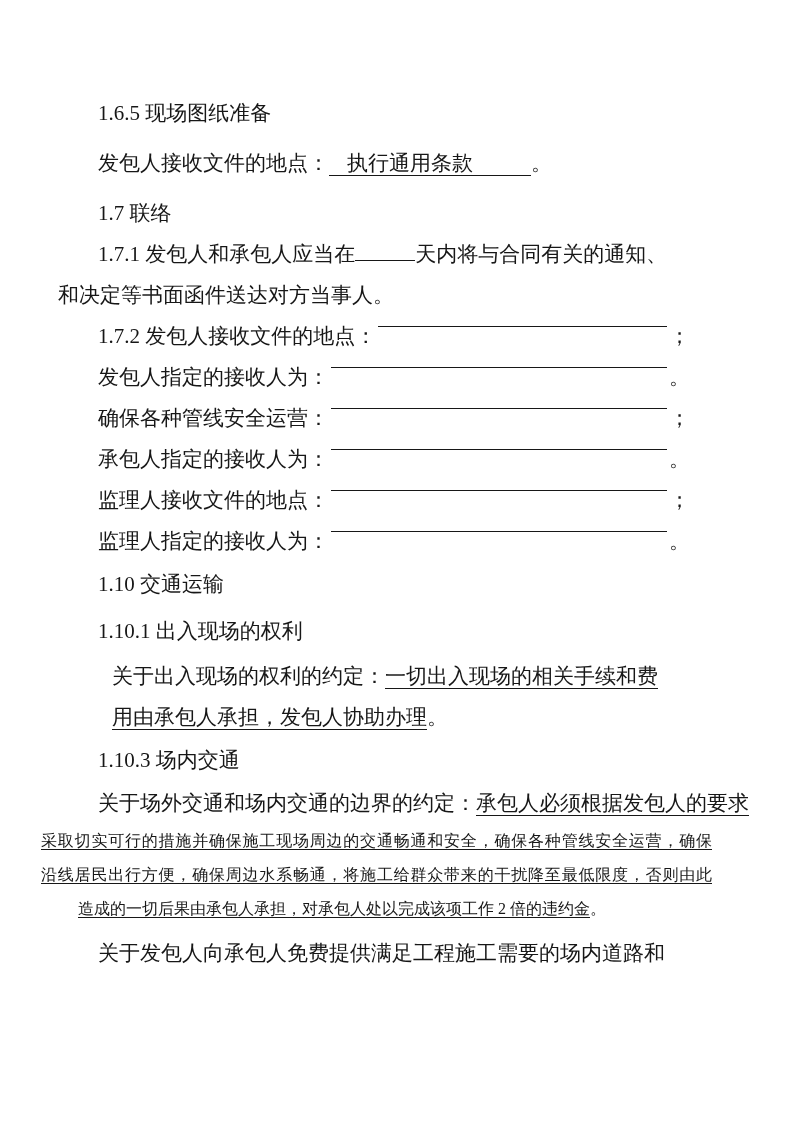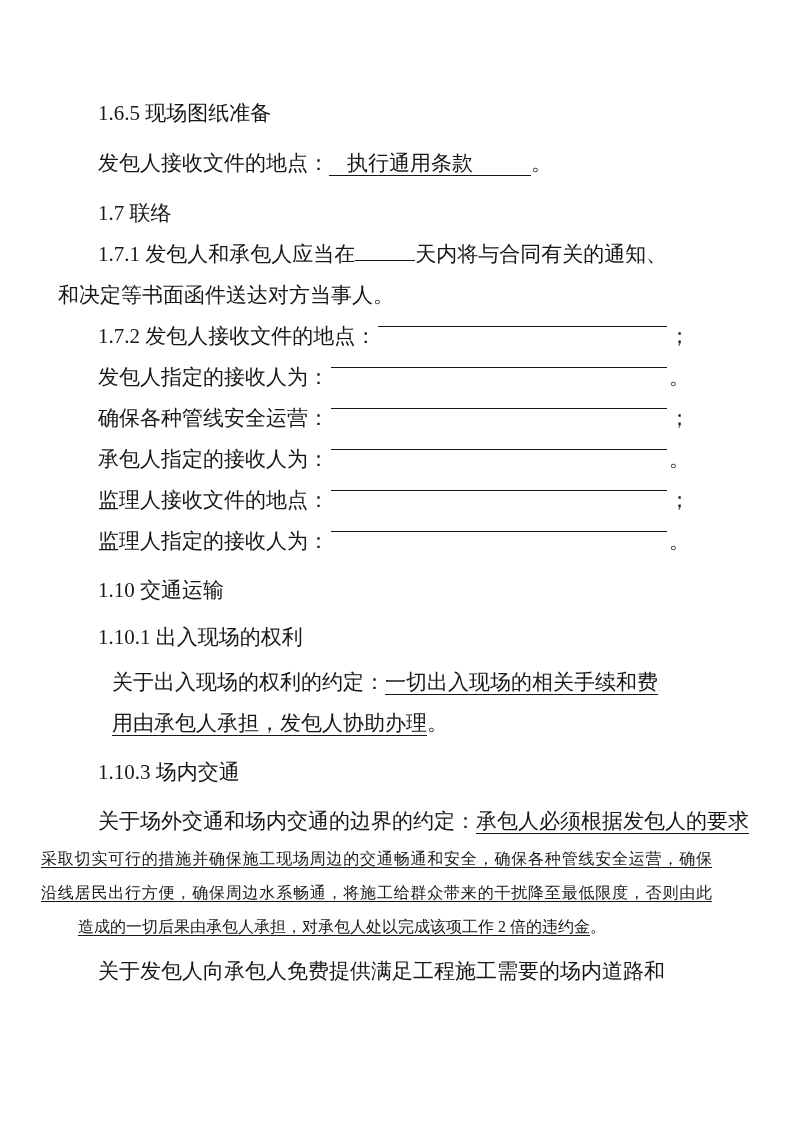--- a/index.html
+++ b/index.html
@@ -30,21 +30,21 @@
   .fill::after {
     content: "";
     position: absolute; left: 0; right: 0; bottom: 10px;
     border-bottom: 1.5px solid #171717;
   }
   .u { border-bottom: 1px solid #171717; }
   .blank { display: inline-block; border-bottom: 1.5px solid #171717; height: 3px; }
   .small { font-size: 16px; line-height: 34px; margin-left: 20px; }
   .sm { font-size: 21px; }
   .outdent { margin-left: -17px; margin-right: -22px; }
-  .sp2 { margin-top: 8px; }
+  .sp2 { margin-top: 2px; }
   .sp4 { margin-top: 4px; }
   .sp6 { margin-top: 6px; }
   .sp7 { margin-top: 7px; }
   .sp9 { margin-top: 9px; }
 </style>
 </head>
 <body>
 
 <div class="page">
   <div>

